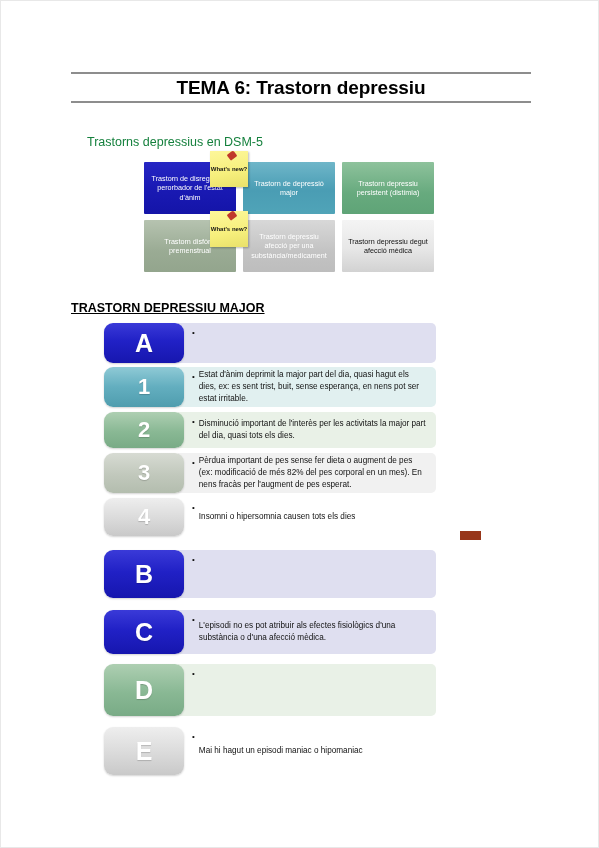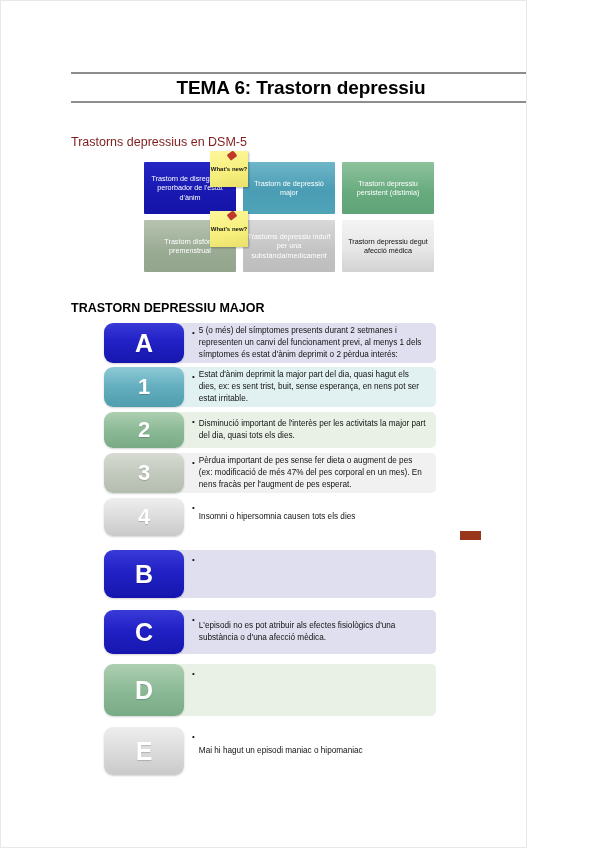--- a/index.html
+++ b/index.html
@@ -6,21 +6,21 @@
     margin: 0;
     padding: 0;
     background: #ffffff;
   }
   body {
     font-family: "Liberation Sans", sans-serif;
     -webkit-font-smoothing: antialiased;
   }
   .page {
     position: relative;
-    width: 527px;
+    width: 599px;
     height: 848px;
     background: #ffffff;
     box-sizing: border-box;
     border: 1px solid #e8e8e8;
     overflow: hidden;
     padding-left: 22px;
   }
 
   
   .doc-title-rule-top {
@@ -58,24 +58,24 @@
     font-size: 12.5px;
     font-weight: bold;
     color: #000000;
   }
   .section-num {
     display: inline-block;
     width: 20px;
   }
   .subtitle-line {
     position: absolute;
-    left: 70px;
+    left: 86px;
     top: 134px;
     font-size: 12.5px;
-    color: #7f1d1d;
+    color: #15803d;
   }
 
   
   .dsm-grid {
     position: absolute;
     left: 143px;
     top: 161px;
     width: 290px;
     height: 116px;
   }
@@ -151,20 +151,21 @@
   .sticky-2 { left: 66px; top: 49px; }
 
   
   .tdm-heading {
     position: absolute;
     left: 70px;
     top: 300px;
     font-size: 12.5px;
     font-weight: bold;
     color: #000000;
+    text-decoration: underline;
   }
 
   
   .crit {
     position: absolute;
     left: 103px;
     display: flex;
     align-items: stretch;
   }
   .crit-badge {
@@ -254,21 +255,21 @@
       <div class="dsm-box dsm-green dsm-r1 dsm-c3">
         <span>Trastorn depressiu persistent (distímia)</span>
       </div>
       <div class="dsm-box dsm-teal dsm-r1 dsm-c2">
         <span>Trastorn de depressió major</span>
       </div>
       <div class="dsm-box dsm-sage dsm-r2 dsm-c1">
         <span>Trastorn disfòric premenstrual</span>
       </div>
       <div class="dsm-box dsm-gray dsm-r2 dsm-c2">
-        <span>Trastorns depressiu induït per una substància/medicament</span>
+        <span>Trastorn depressiu afecció per una substància/medicament</span>
       </div>
       <div class="dsm-box dsm-white dsm-r2 dsm-c3">
         <span>Trastorn depressiu degut afecció mèdica</span>
       </div>
       <div class="sticky sticky-1">
         <span class="pin"></span>
         <span>What's new?</span>
       </div>
       <div class="sticky sticky-2">
         <span class="pin"></span>
@@ -279,21 +280,20 @@
   <div class="tdm-heading">TRASTORN DEPRESSIU MAJOR</div>
 
   <div class="rust-mark"></div>
 
 <div class="crit" style="top: 322px; width: 332px; height: 40px;">
       <div class="crit-badge fill-blue letter">
         <span>A</span>
       </div>
       <div class="crit-panel tint-lav" style="width: 258px;">
         <span class="bullet">•</span>
-        <span>5 (o més) del símptomes presents durant 2 setmanes i representen un canvi del funcionament previ, al menys  1 dels símptomes és estat d'ànim deprimit o 2 pèrdua interés:</span>
       </div>
     </div>
     <div class="crit" style="top: 366px; width: 332px; height: 40px;">
       <div class="crit-badge fill-teal number">
         <span>1</span>
       </div>
       <div class="crit-panel tint-teal" style="width: 258px;">
         <span class="bullet">•</span>
         <span>Estat d'ànim deprimit la major part del dia, quasi hagut els dies, ex: es sent trist, buit, sense esperança, en nens pot ser estat irritable.</span>
       </div>
@@ -306,21 +306,21 @@
         <span class="bullet">•</span>
         <span>Disminució important de l'interès per les activitats la major part del dia, quasi tots els dies.</span>
       </div>
     </div>
     <div class="crit" style="top: 452px; width: 332px; height: 40px;">
       <div class="crit-badge fill-sagegray number">
         <span>3</span>
       </div>
       <div class="crit-panel tint-gry" style="width: 258px;">
         <span class="bullet">•</span>
-        <span>Pèrdua important de pes sense fer dieta o augment de pes (ex: modificació de més 47% del pes corporal en un mes). En nens fracàs per l'augment de pes esperat.</span>
+        <span>Pèrdua important de pes sense fer dieta o augment de pes (ex: modificació de més 82% del pes corporal en un mes). En nens fracàs per l'augment de pes esperat.</span>
       </div>
     </div>
     <div class="crit" style="top: 497px; width: 332px; height: 38px;">
       <div class="crit-badge fill-gray number">
         <span>4</span>
       </div>
       <div class="crit-panel tint-none centered" style="width: 258px;">
         <span class="bullet">•</span>
         <span>Insomni o hipersomnia causen tots els dies</span>
       </div>

